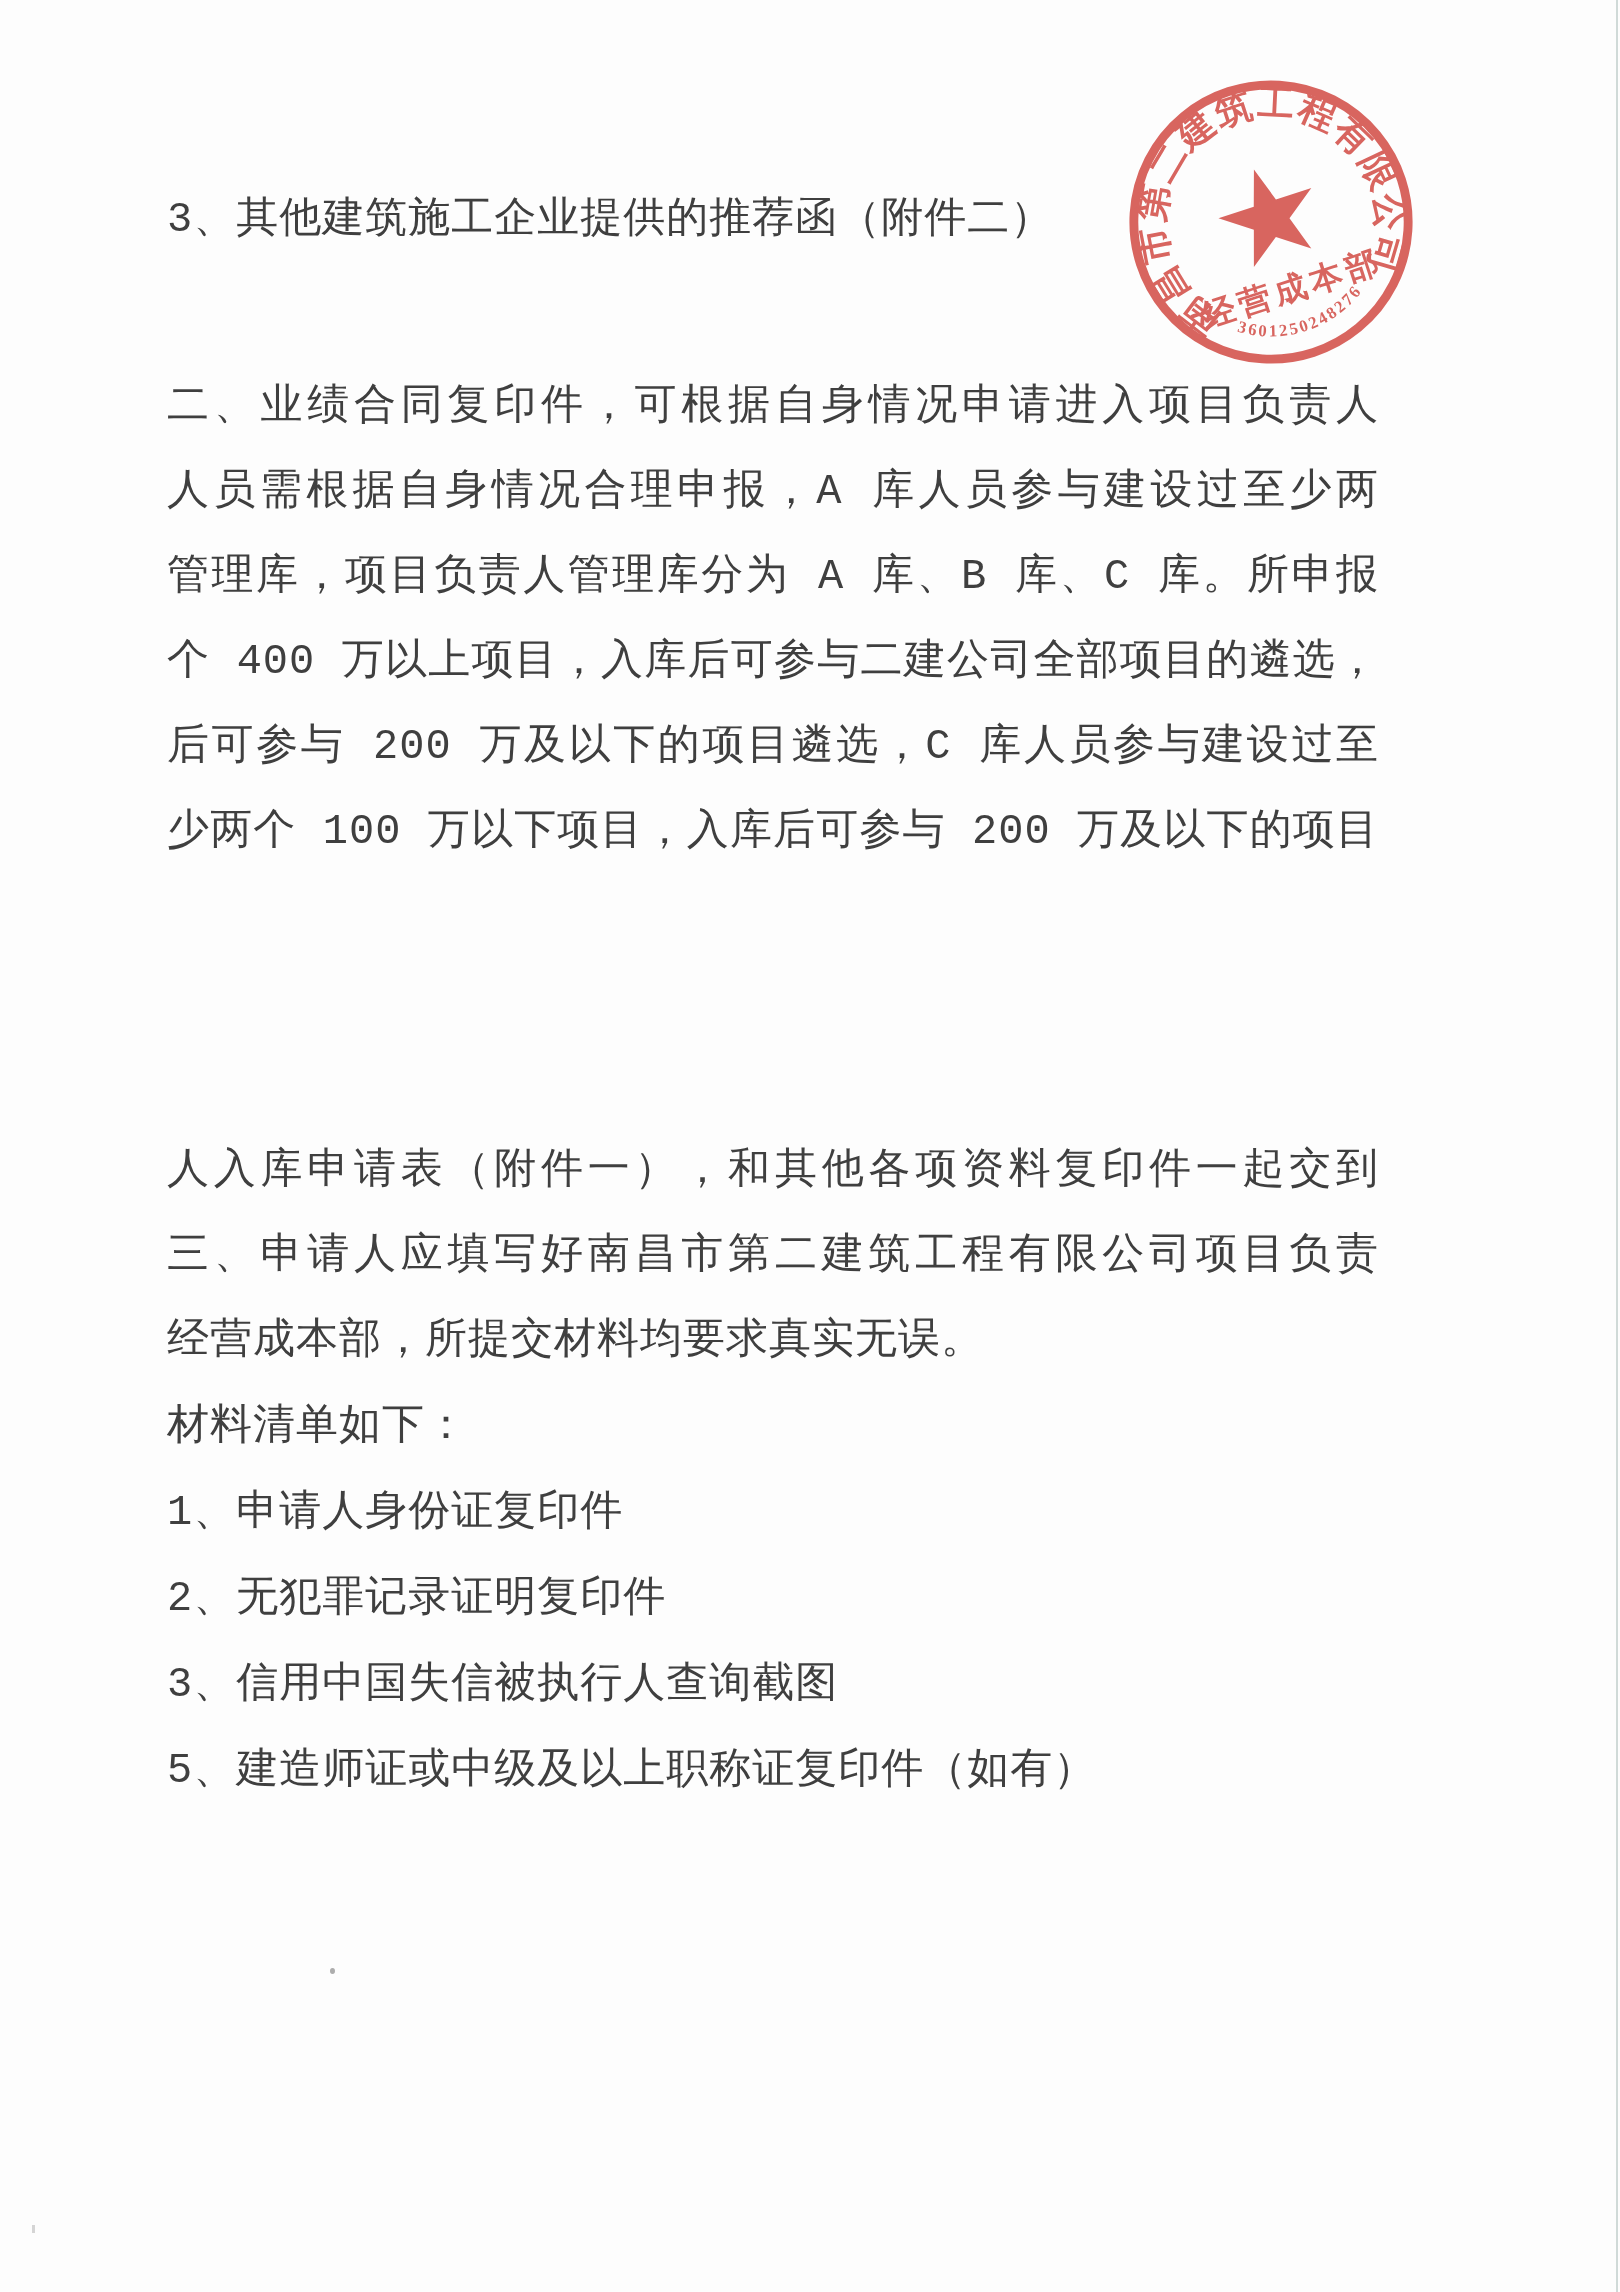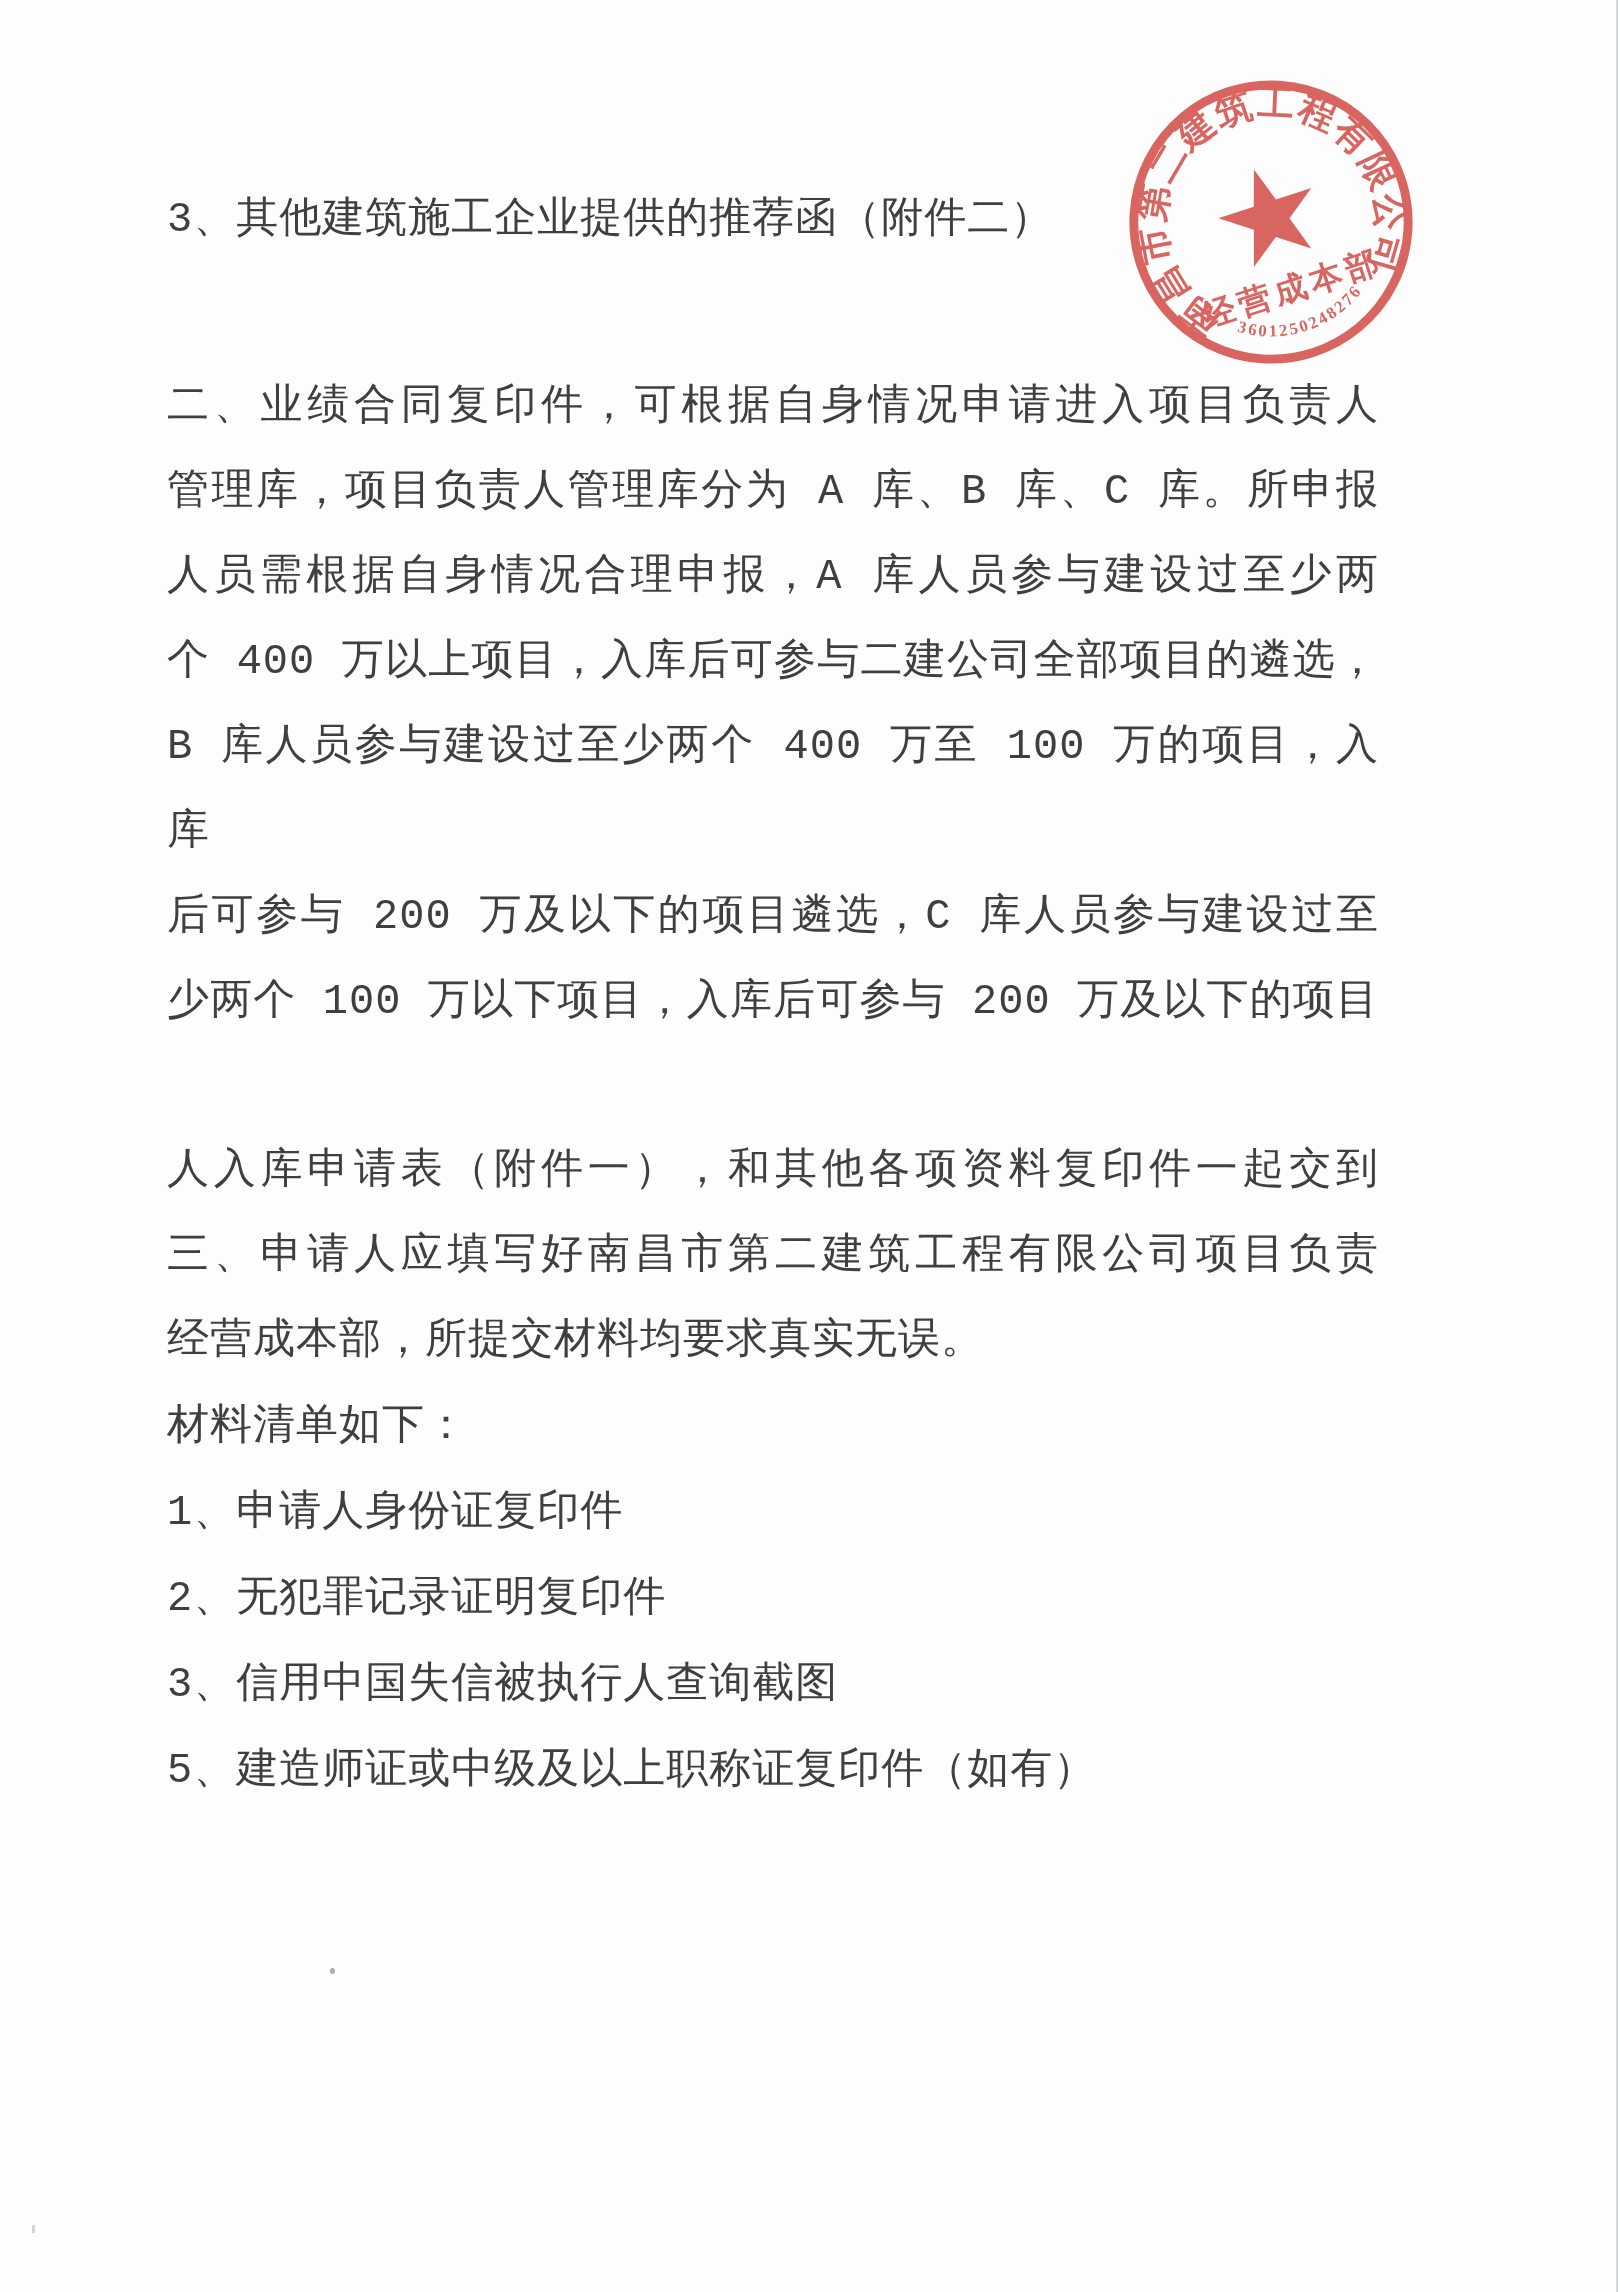--- a/index.html
+++ b/index.html
@@ -47,24 +47,23 @@
 <body>
 
 <div class="scan-edge"></div>
 
 <div class="textcol" style="top:178px">
   <div class="line">3、其他建筑施工企业提供的推荐函（附件二）</div>
 </div>
 
 <div class="textcol" style="top:365px">
   <div class="line j">二、业绩合同复印件，可根据自身情况申请进入项目负责人</div>
+  <div class="line j">人员需根据自身情况合理申报，A 库人员参与建设过至少两</div>
   <div class="line j">管理库，项目负责人管理库分为 A 库、B 库、C 库。所申报</div>
-  <div class="line j">人员需根据自身情况合理申报，A 库人员参与建设过至少两</div>
   <div class="line j">个 400 万以上项目，入库后可参与二建公司全部项目的遴选，</div>
-  <div class="line j">B 库人员参与建设过至少两个 400 万至 100 万的项目，入库</div>
   <div class="line j">后可参与 200 万及以下的项目遴选，C 库人员参与建设过至</div>
   <div class="line j">少两个 100 万以下项目，入库后可参与 200 万及以下的项目</div>
 </div>
 
 <div class="textcol" style="top:1129px">
   <div class="line j">人入库申请表（附件一），和其他各项资料复印件一起交到</div>
   <div class="line j">三、申请人应填写好南昌市第二建筑工程有限公司项目负责</div>
   <div class="line">经营成本部，所提交材料均要求真实无误。</div>
 </div>
 

